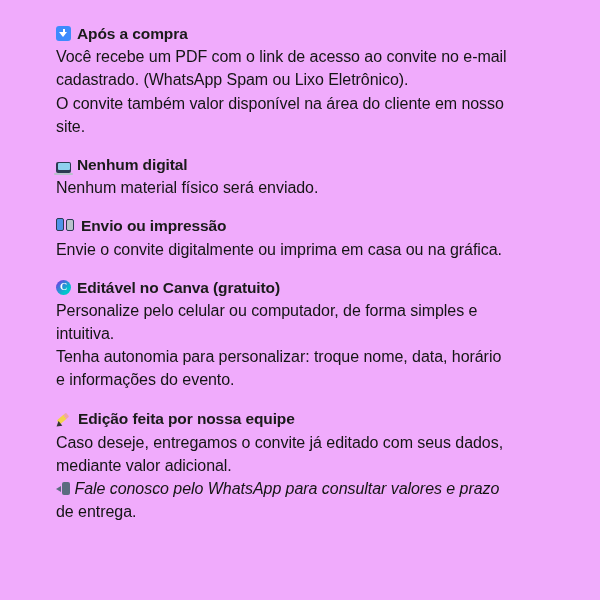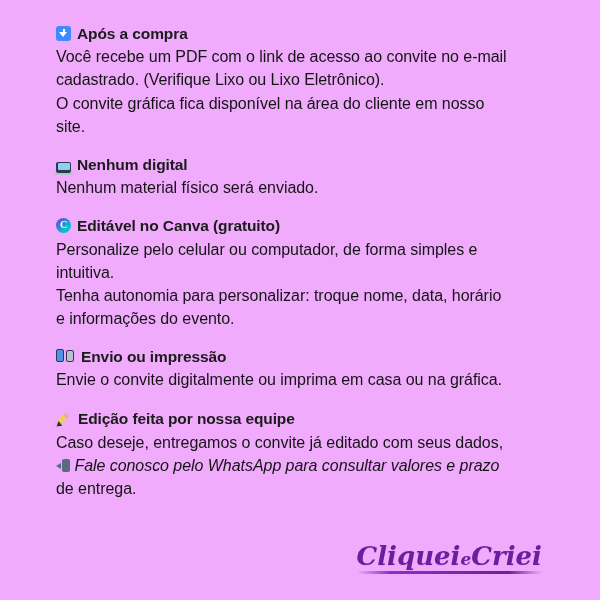--- a/index.html
+++ b/index.html
@@ -249,74 +249,69 @@
 
 <div class="page">
 
   <div class="section">
     <div class="sec-head">
       <span class="ico ico-download"></span>
       <span class="title">Após a compra</span>
     </div>
     <div class="body-text">
       <span class="line">Você recebe um PDF com o link de acesso ao convite no e-mail</span>
-      <span class="line">cadastrado. (Verifique Lixo ou Lixo Eletrônico).</span>
-      <span class="line">O convite gráfica fica disponível na área do cliente em nosso</span>
+      <span class="line">cadastrado. (WhatsApp Spam ou Lixo Eletrônico).</span>
+      <span class="line">O convite também valor disponível na área do cliente em nosso</span>
       <span class="line">site.</span>
     </div>
   </div>
 
   <div class="section">
     <div class="sec-head">
       <span class="ico ico-laptop"></span>
       <span class="title">Nenhum digital</span>
     </div>
     <div class="body-text">
       <span class="line">Nenhum material físico será enviado.</span>
+    </div>
+  </div>
+
+  <div class="section">
+    <div class="sec-head">
+      <span class="ico ico-phones"></span>
+      <span class="title">Envio ou impressão</span>
+    </div>
+    <div class="body-text">
+      <span class="line">Envie o convite digitalmente ou imprima em casa ou na gráfica.</span>
     </div>
   </div>
 
   <div class="section">
     <div class="sec-head">
       <span class="ico ico-canva"></span>
       <span class="title">Editável no Canva (gratuito)</span>
     </div>
     <div class="body-text">
       <span class="line">Personalize pelo celular ou computador, de forma simples e</span>
       <span class="line">intuitiva.</span>
       <span class="line">Tenha autonomia para personalizar: troque nome, data, horário</span>
       <span class="line">e informações do evento.</span>
     </div>
   </div>
 
   <div class="section">
     <div class="sec-head">
-      <span class="ico ico-phones"></span>
-      <span class="title">Envio ou impressão</span>
-    </div>
-    <div class="body-text">
-      <span class="line">Envie o convite digitalmente ou imprima em casa ou na gráfica.</span>
-    </div>
-  </div>
-
-  <div class="section">
-    <div class="sec-head">
       <span class="ico ico-pencil"></span>
       <span class="title">Edição feita por nossa equipe</span>
     </div>
     <div class="body-text">
       <span class="line">Caso deseje, entregamos o convite já editado com seus dados,</span>
+      <span class="line">mediante valor adicional.</span>
       <span class="line inline-ico-line">
         <span class="ico ico-phone-arrow"></span>
         <span>Fale conosco pelo WhatsApp para consultar valores e prazo</span>
       </span>
       <span class="line">de entrega.</span>
     </div>
   </div>
 
-  <div class="logo">
-    <div class="word">
-      <span>Cliquei</span><span class="small">e</span><span>Criei</span>
-    </div>
-    <div class="underline"></div>
-  </div>
 
 </div>
 
 </body></html>

